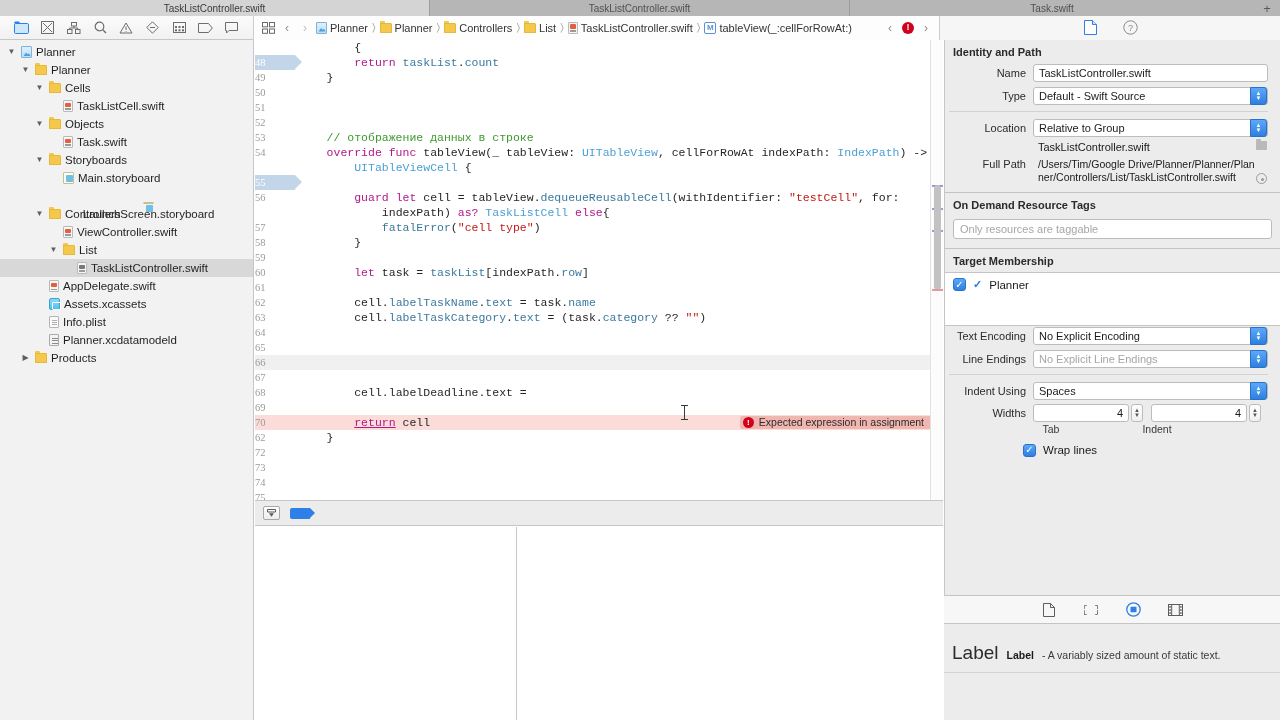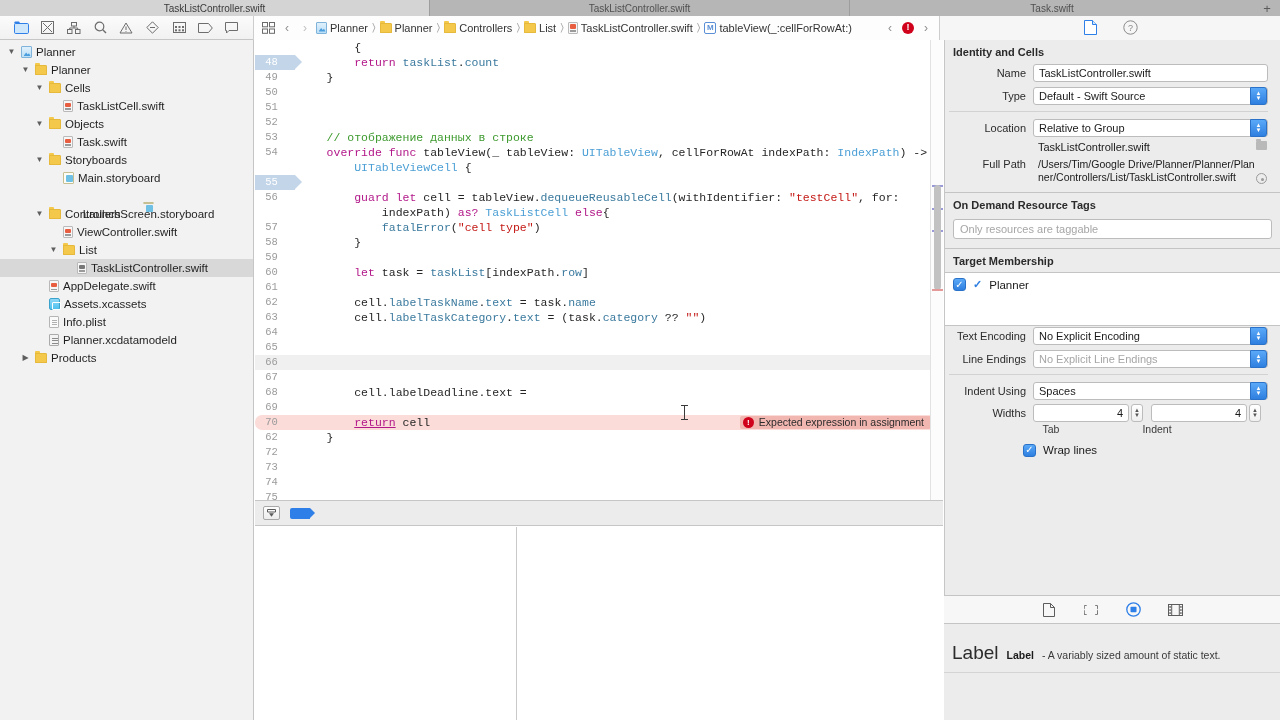--- a/index.html
+++ b/index.html
@@ -149,25 +149,25 @@
   
   .editor {
     position: absolute; top: 40px; left: 255px; width: 688px; height: 460px;
     background: #ffffff; overflow: hidden;
   }
   .code-area { position: relative; width: 688px; height: 460px; font-family: "Liberation Mono", monospace; }
   .crow {
     position: relative; height: 15px; display: flex; align-items: flex-start;
     font-size: 11.5px; line-height: 15px;
   }
-  .crow.hl-err { background: #fbdcd9; border-radius: 7px; }
+  .crow.hl-err { background: #fbdcd9; }
   .crow.hl-cur { background: #f0f0f0; }
   .gut {
-    width: 40px; flex: 0 0 40px; text-align: center; padding-right: 7px;
-    color: #9b9b9b; font-size: 10.5px; font-family: Liberation Mono, monospace;
+    width: 40px; flex: 0 0 40px; text-align: left; padding-right: 7px;
+    color: #9b9b9b; font-size: 10.5px; font-family: Liberation Serif, serif;
     user-select: none;
   }
   .gut.marked {
     background: #c3d5e8; color: #ffffff; position: relative;
   }
   .gut.marked:after {
     content: ''; position: absolute; right: -7px; top: 0;
     border-top: 7.5px solid transparent; border-bottom: 7.5px solid transparent;
     border-left: 7px solid #c3d5e8;
   }
@@ -739,21 +739,21 @@
         </svg>
     </span>
     <span class="db-tag"></span>
   </div>
 
   <div class="bottom-left"></div>
   <div class="bottom-right"></div>
 
   <div class="inspector">
 
-    <div class="insp-section-title">Identity and Cells</div>
+    <div class="insp-section-title">Identity and Path</div>
 
     <div class="row">
       <span class="row-label">Name</span>
       <span class="fld">TaskListController.swift</span>
     </div>
 
     <div class="row">
       <span class="row-label">Type</span>
       <span class="fld popup">
         <span>Default - Swift Source</span>

